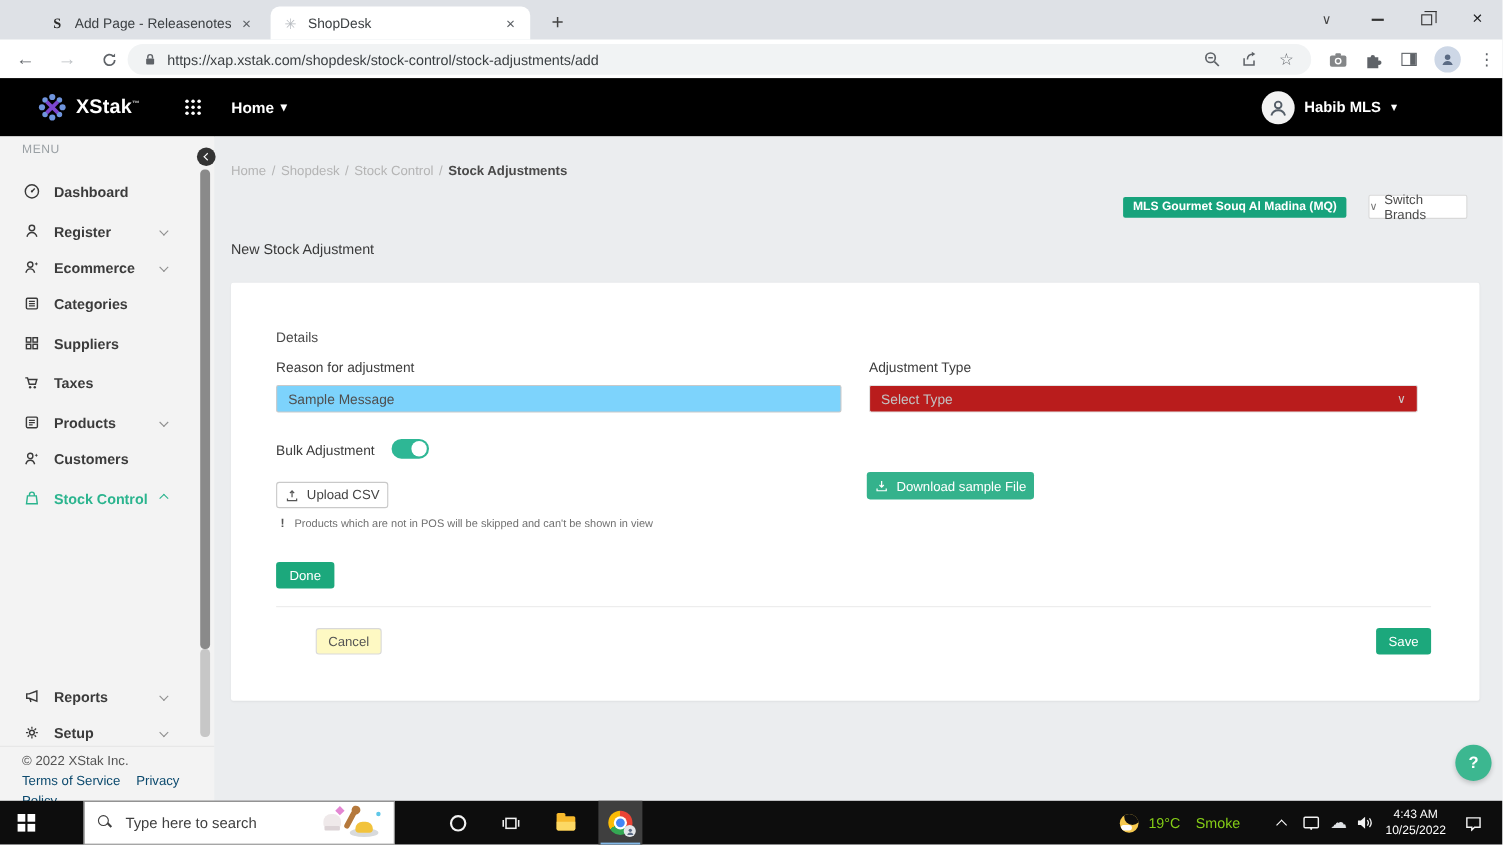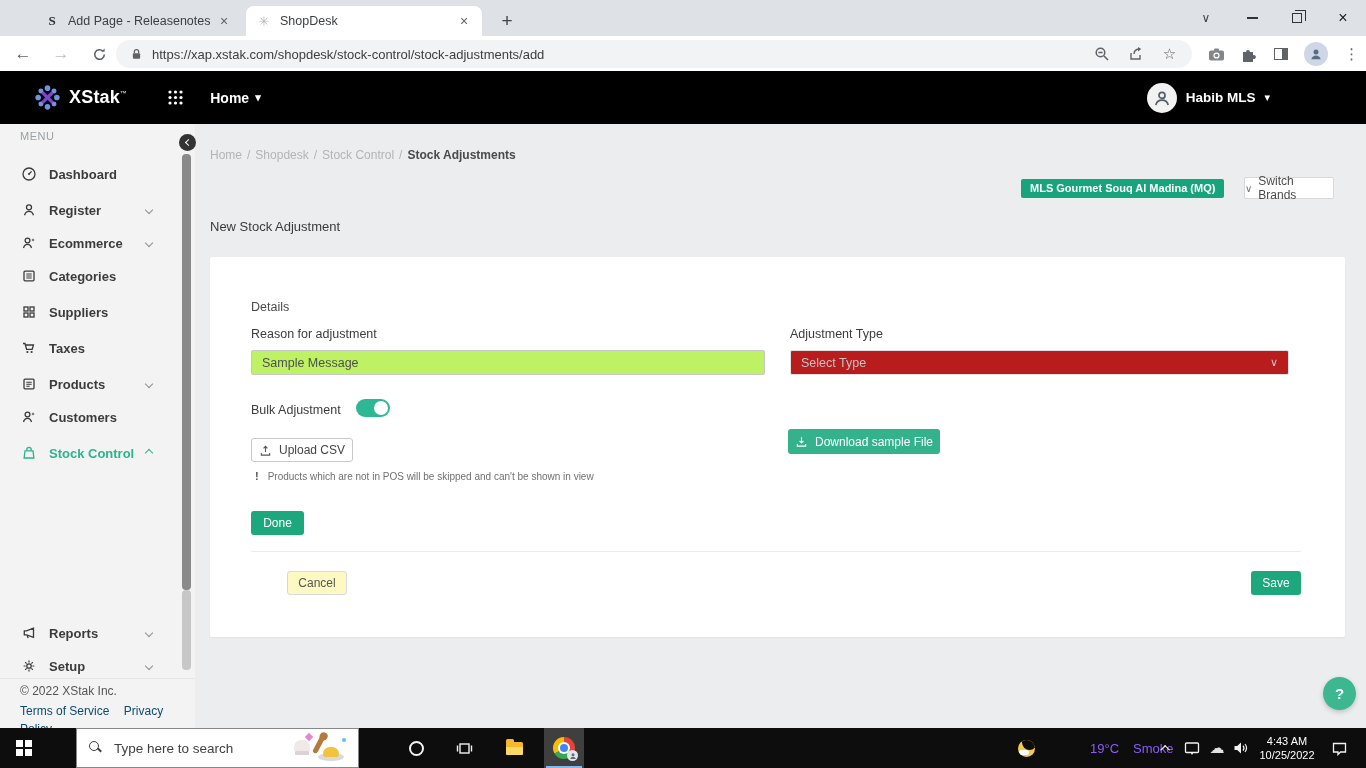--- a/index.html
+++ b/index.html
@@ -77,21 +77,21 @@
   #breadcrumb { position:absolute; left:15px; top:24px; font-size:12px; color:#b4b4b4; }
   #breadcrumb .sep { margin:0 5px; color:#b4b4b4; }
   #breadcrumb .last { color:#4a4a4a; font-weight:600; }
   #brand-badge { position:absolute; left:826px; top:55px; height:19px; line-height:19px; background:#17a37c; color:#fff; font-size:11px; font-weight:700; padding:0 9px; border-radius:2px; }
   #switch-brands { position:absolute; left:1049px; top:53px; width:90px; height:22px; background:#fff; border:1px solid #d9d9d9; border-radius:2px; display:flex; align-items:center; justify-content:center; gap:6px; font-size:12px; color:#4a4a4a; }
   #switch-brands .sb-chev { font-size:10px; color:#777; }
   #page-title { position:absolute; left:15px; top:95px; font-size:13px; color:#3a3a3a; }
   #card { position:absolute; left:15px; top:133px; width:1135px; height:380px; background:#fff; border-radius:2px; box-shadow:0 1px 2px rgba(0,0,0,.05); }
   #details-title { position:absolute; left:41px; top:43px; font-size:12.5px; color:#4a4a4a; }
   .fld-label { position:absolute; font-size:12.5px; color:#3c3c3c; }
-  #reason-input { position:absolute; left:41px; top:93px; width:514px; height:25px; border:1px solid #c9c9c9; border-radius:2px; font-size:12.5px; color:#4f4f4f; padding:0 10px; font-family:"Liberation Sans",sans-serif; outline:none; background:#bef264; }
+  #reason-input { position:absolute; left:41px; top:93px; width:514px; height:25px; border:1px solid #c9c9c9; border-radius:2px; font-size:12.5px; color:#4f4f4f; padding:0 10px; font-family:"Liberation Sans",sans-serif; outline:none; background:#7dd3fc; }
   #type-select { position:absolute; left:580px; top:93px; width:499px; height:25px; border:1px solid #e2e2e2; border-radius:2px; font-size:12.5px; color:#c3c3c3; display:flex; align-items:center; padding:0 10px; background:#b91c1c;text-align:center; }
   #type-select .dd-chev { position:absolute; right:10px; font-size:11px; color:#ccc; }
   #bulk-label { position:absolute; left:41px; top:146px; font-size:12.5px; color:#3c3c3c; }
   #bulk-toggle { position:absolute; left:146px; top:142px; width:34px; height:18px; border-radius:9px; background:#2eb795; }
   #bulk-toggle .knob { position:absolute; right:2px; top:2px; width:14px; height:14px; border-radius:7px; background:#fff; }
   #upload-btn { position:absolute; left:41px; top:181px; width:102px; height:24px; background:#fff; border:1px solid #c9c9c9; border-radius:3px; display:flex; align-items:center; justify-content:center; gap:7px; font-size:12px; color:#444; }
   #download-btn { position:absolute; left:578px; top:172px; width:152px; height:25px; background:#34b28c; border:none; border-radius:3px; display:flex; align-items:center; justify-content:center; gap:7px; font-size:12px; color:#fff; }
   #csv-warning { position:absolute; left:45px; top:213px; display:flex; align-items:center; }
   #csv-warning .bang { font-size:11px; font-weight:700; color:#555; }
   #csv-warning .wtext { font-size:10px; color:#707070; margin-left:9px; }
@@ -130,21 +130,21 @@
   #chrome-btn { left:544px; width:40px; background:#3f3f3f; }
   #chrome-btn .underline { position:absolute; left:2px; bottom:0; width:36px; height:2.5px; background:#83b9e8; }
   .chrome-logo { position:relative; width:22px; height:22px; border-radius:11px; background:conic-gradient(from 0deg, #ea4335 0 120deg, #34a853 0 240deg, #fbbc05 0 360deg); }
   .chrome-logo:before { content:""; position:absolute; left:5px; top:5px; width:12px; height:12px; border-radius:6px; background:#fff; }
   .chrome-logo:after { content:""; position:absolute; left:7px; top:7px; width:8px; height:8px; border-radius:4px; background:#4286f5; }
   .chrome-badge { position:absolute; right:6px; bottom:7px; width:11px; height:11px; border-radius:6px; background:#e4e7ea; display:flex; align-items:center; justify-content:center; z-index:2; }
   #tb-weather { position:absolute; left:1018px; top:0; height:40px; display:flex; align-items:center; gap:9px; }
   .moon { position:relative; width:17px; height:17px; border-radius:9px; background:#f5c84e; overflow:hidden; }
   .moon:before { content:""; position:absolute; left:4px; top:-5px; width:15px; height:15px; border-radius:8px; background:#0d0d0d; }
   .moon:after { content:""; position:absolute; left:1px; bottom:2px; width:10px; height:5px; border-radius:4px; background:#fdfdfd; }
-  #weather-text { color:#8b5cf6; font-size:13px; display:flex; gap:14px;margin-left:46px; }
+  #weather-text { color:#84cc16; font-size:13px; display:flex; gap:14px; }
   .tray-ic { position:absolute; top:0; width:24px; height:40px; display:flex; align-items:center; justify-content:center; }
   #tray-chevron { left:1154px; } #tray-chevron .up { width:7px; height:7px; border-left:1.6px solid #fff; border-top:1.6px solid #fff; transform:rotate(45deg) translateY(2px); }
   #tray-cast { left:1180px; }
   #tray-cloud { left:1205px; color:#dfe2e5; font-size:15px; }
   #tray-speaker { left:1229px; }
   #tb-clock { position:absolute; left:1252px; top:0; width:70px; height:40px; color:#fff; font-size:11px; display:flex; flex-direction:column; align-items:center; justify-content:center; line-height:14px; }
   #tray-notif { left:1322px; width:34px; }
 
   svg { display:block; }
 </style>

